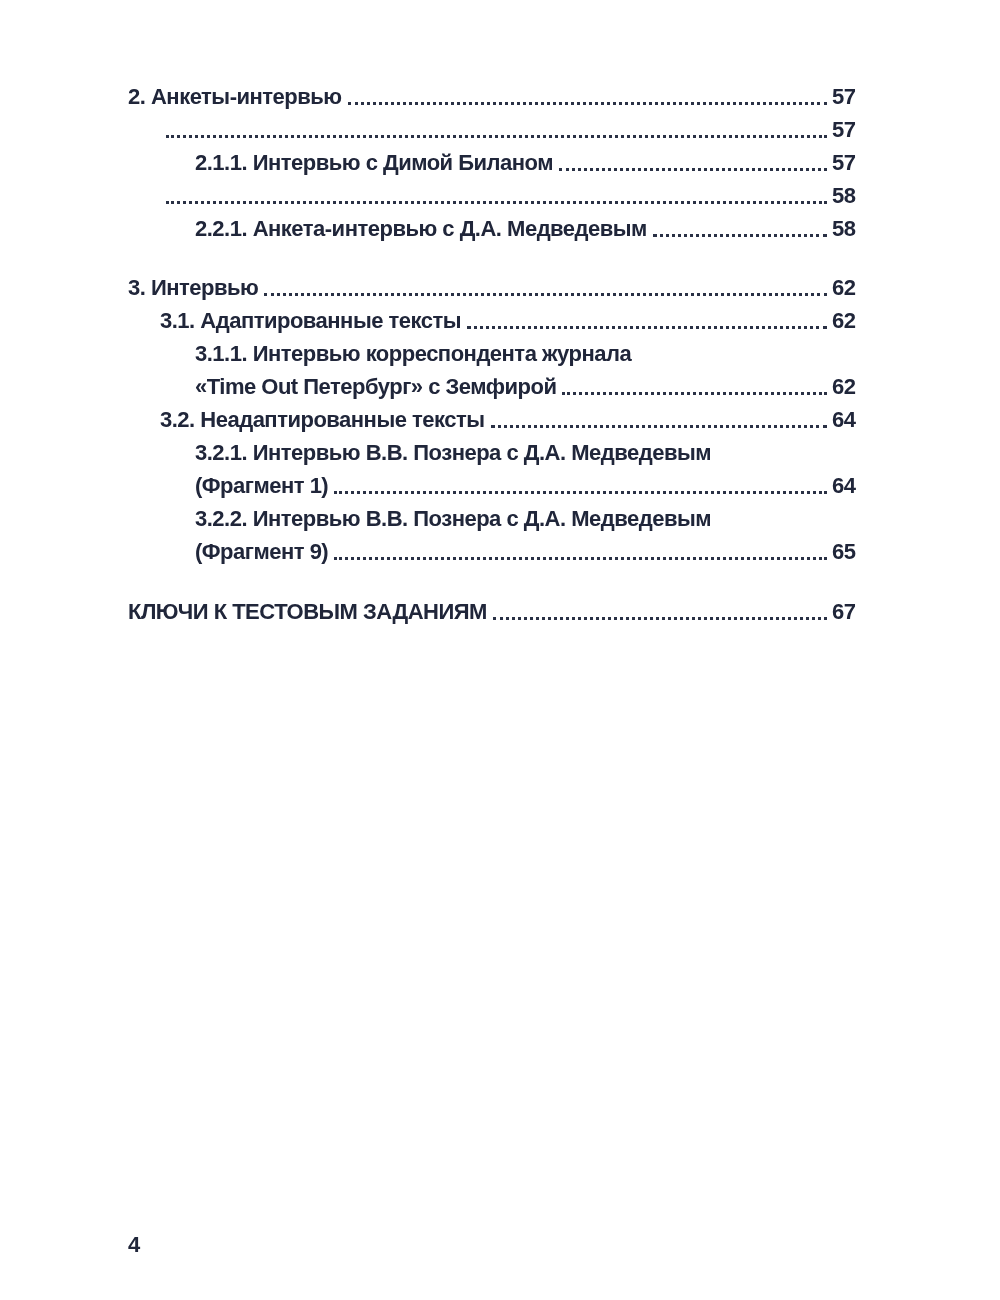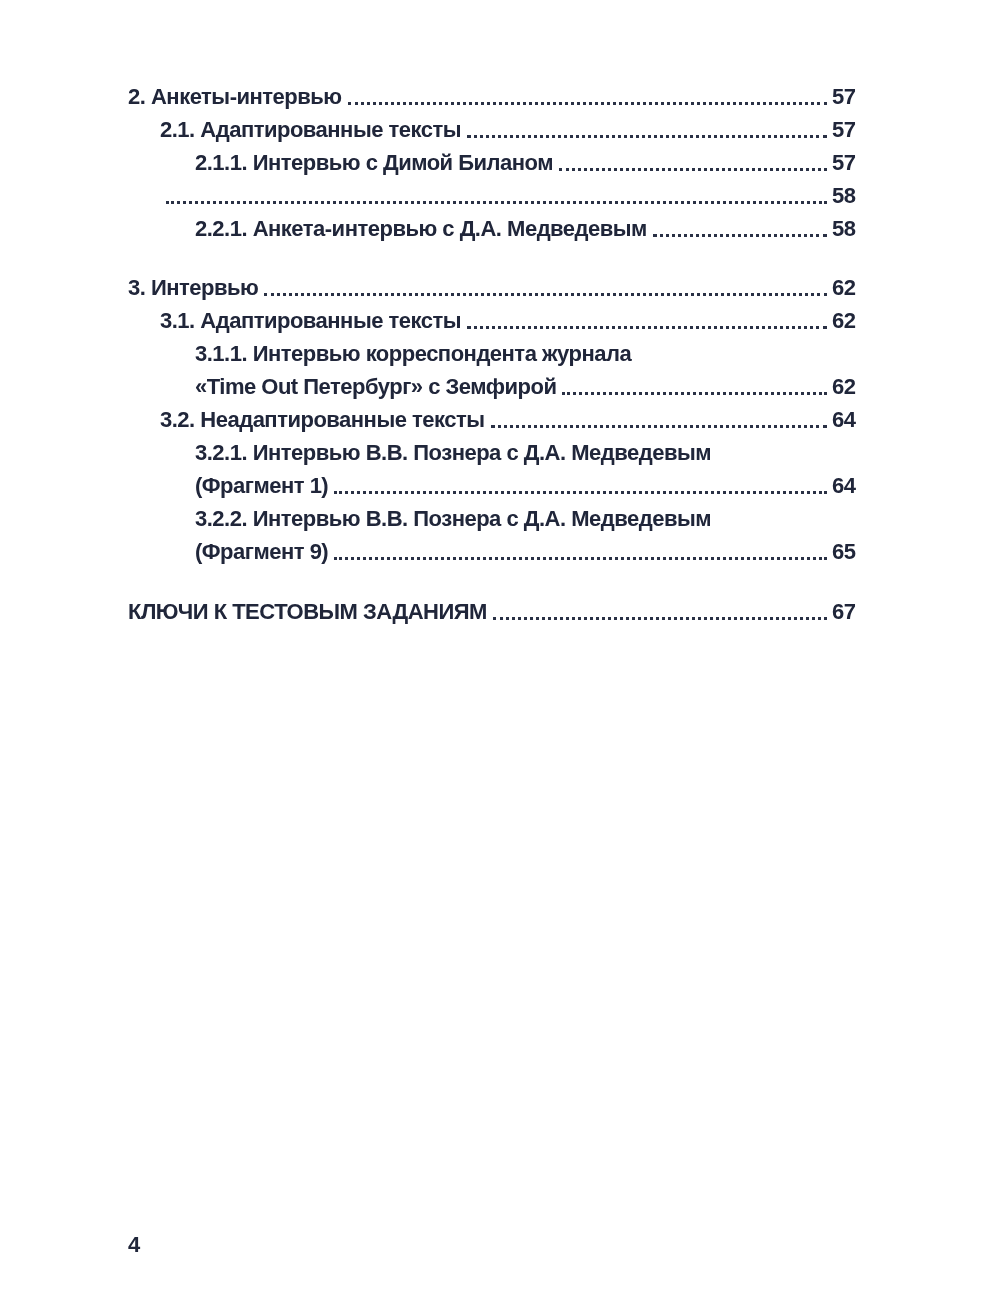--- a/index.html
+++ b/index.html
@@ -71,21 +71,20 @@
 
 <div class="page">
   <div class="toc">
       <div class="toc-section">
         <div class="toc-row lv1">
           <span class="toc-text">2. Анкеты-интервью</span>
           <span class="toc-leader"></span>
           <span class="toc-page">57</span>
         </div>
         <div class="toc-row lv2">
-          <span class="toc-text">2.1. Адаптированные тексты</span>
           <span class="toc-leader"></span>
           <span class="toc-page">57</span>
         </div>
         <div class="toc-row lv3">
           <span class="toc-text">2.1.1. Интервью с Димой Биланом</span>
           <span class="toc-leader"></span>
           <span class="toc-page">57</span>
         </div>
         <div class="toc-row lv2">
           <span class="toc-leader"></span>

